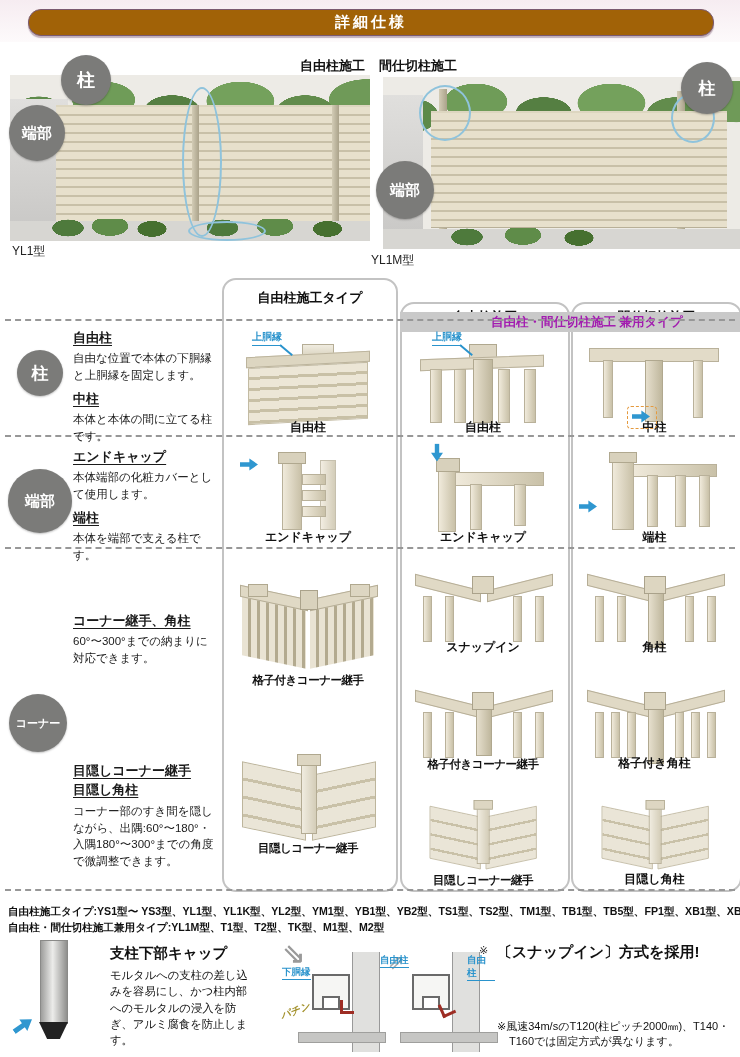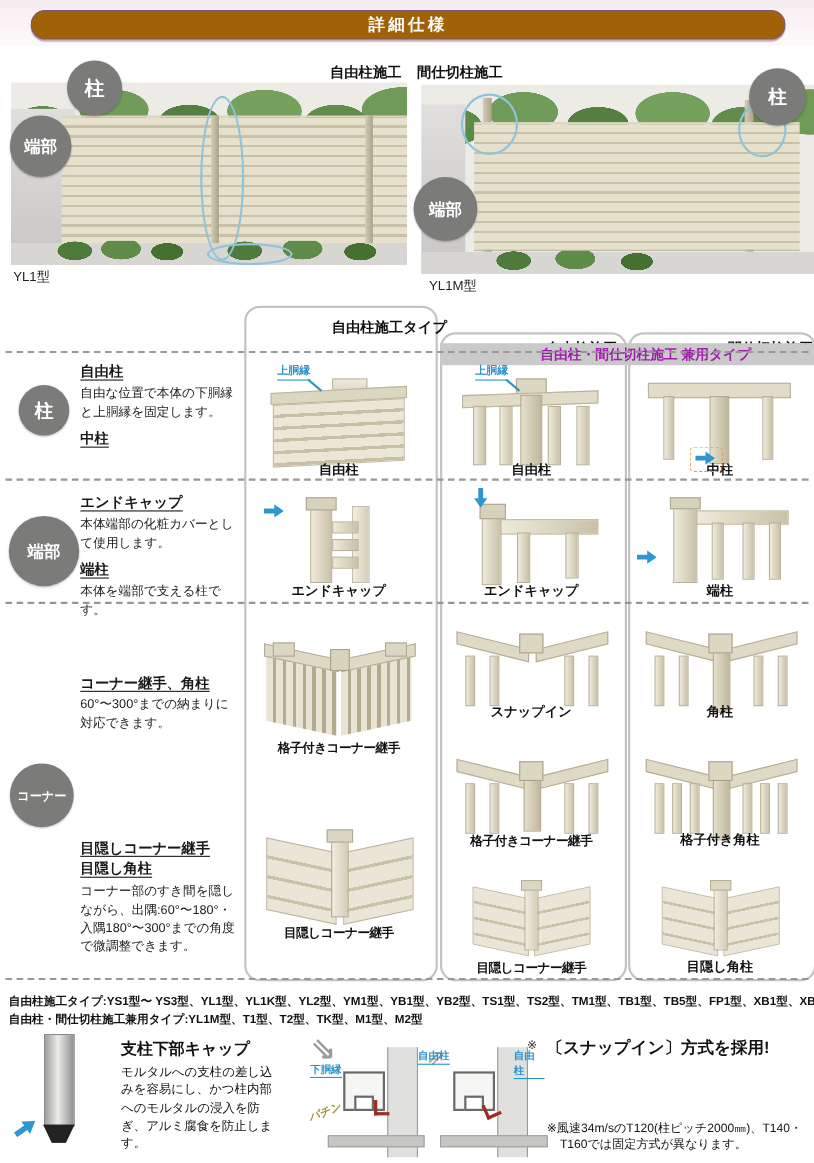--- a/index.html
+++ b/index.html
@@ -40,21 +40,21 @@
   .plabels{position:absolute;left:300px;top:57px;display:flex;gap:14px;
            font-size:13px;font-weight:bold;color:#111;}
 
   
   .badge{position:absolute;border-radius:50%;background:#7b7b79;color:#fff;
          display:flex;align-items:center;justify-content:center;font-weight:bold;z-index:6;
          box-shadow:0 1px 2px rgba(0,0,0,.25);}
 
   
   .colbox{position:absolute;background:#fff;border:2px solid #c3c3c3;border-radius:14px;z-index:1;}
-  .colhead{position:absolute;left:0;width:100%;text-align:center;font-weight:bold;font-size:13px;color:#111;padding-left:44px;}
+  .colhead{position:absolute;left:0;width:100%;text-align:center;font-weight:bold;font-size:13px;color:#111;}
   .grouphead{position:absolute;left:400px;top:277px;width:374px;height:20px;background:#c9c9c9;
              display:flex;align-items:center;justify-content:center;
              font-size:12.5px;font-weight:bold;color:#a21caf;z-index:2;margin-top:35px;}
   .sep{position:absolute;left:5px;width:730px;height:0;border-top:2px dashed #979797;z-index:2;}
   .desc{position:absolute;left:73px;width:146px;z-index:3;}
   .term{font-size:13px;font-weight:bold;text-decoration:underline;text-underline-offset:3px;margin:0 0 3px 0;}
   .term2{margin-top:-2px;}
   .dtext{font-size:11.5px;line-height:1.45;margin:0 0 7px 0;}
   .cell{position:absolute;z-index:3;}
   .caption{position:absolute;left:0;right:0;bottom:2px;text-align:center;font-weight:bold;font-size:12px;color:#111;}
@@ -212,21 +212,21 @@
     <div class="foliage"></div>
     <div class="wall" style="left:0;top:18px;width:40px;height:154px;"></div>
     <div class="fpost" style="left:56px;top:12px;height:140px;width:8px;"></div>
     <div class="fpost" style="left:294px;top:14px;height:138px;width:8px;"></div>
     <div class="fence" style="left:48px;top:34px;width:296px;height:114px;"></div>
     <div class="ground"></div>
     <div class="bush" style="left:60px;bottom:3px;width:160px;"></div>
     <div class="bluering" style="left:36px;top:8px;width:48px;height:52px;"></div>
     <div class="bluering" style="left:288px;top:16px;width:40px;height:46px;"></div>
   </div>
-  <div class="model" style="left:390px;top:252px;">YL1M型</div>
+  <div class="model" style="left:371px;top:252px;">YL1M型</div>
 
   <div class="badge" style="left:61px;top:55px;width:50px;height:50px;font-size:18px;">柱</div>
   <div class="badge" style="left:9px;top:105px;width:56px;height:56px;font-size:15px;">端部</div>
   <div class="badge" style="left:376px;top:161px;width:58px;height:58px;font-size:15px;">端部</div>
   <div class="badge" style="left:681px;top:62px;width:52px;height:52px;font-size:17px;">柱</div>
 
   <div class="colbox" style="left:222px;top:278px;width:172px;height:610px;">
     <div class="colhead" style="top:9px;">自由柱施工タイプ</div>
   </div>
   <div class="grouphead">自由柱・間仕切柱施工 兼用タイプ</div>
@@ -243,20 +243,21 @@
   <div class="sep" style="top:889px;"></div>
 
   <div class="badge" style="left:17px;top:350px;width:46px;height:46px;font-size:17px;">柱</div>
   <div class="badge" style="left:8px;top:469px;width:64px;height:64px;font-size:15px;">端部</div>
   <div class="badge" style="left:9px;top:694px;width:58px;height:58px;font-size:11px;">コーナー</div>
 
   <div class="desc" style="top:329px;">
     <div class="term">自由柱</div>
     <div class="dtext">自由な位置で本体の下胴縁と上胴縁を固定します。</div>
     <div class="term">中柱</div>
+    <div class="dtext">本体と本体の間に立てる柱です。</div>
   </div>
   <div class="desc" style="top:448px;">
     <div class="term">エンドキャップ</div>
     <div class="dtext">本体端部の化粧カバーとして使用します。</div>
     <div class="term">端柱</div>
     <div class="dtext">本体を端部で支える柱です。</div>
   </div>
   <div class="desc" style="top:612px;">
     <div class="term">コーナー継手、角柱</div>
     <div class="dtext">60°〜300°までの納まりに対応できます。</div>

